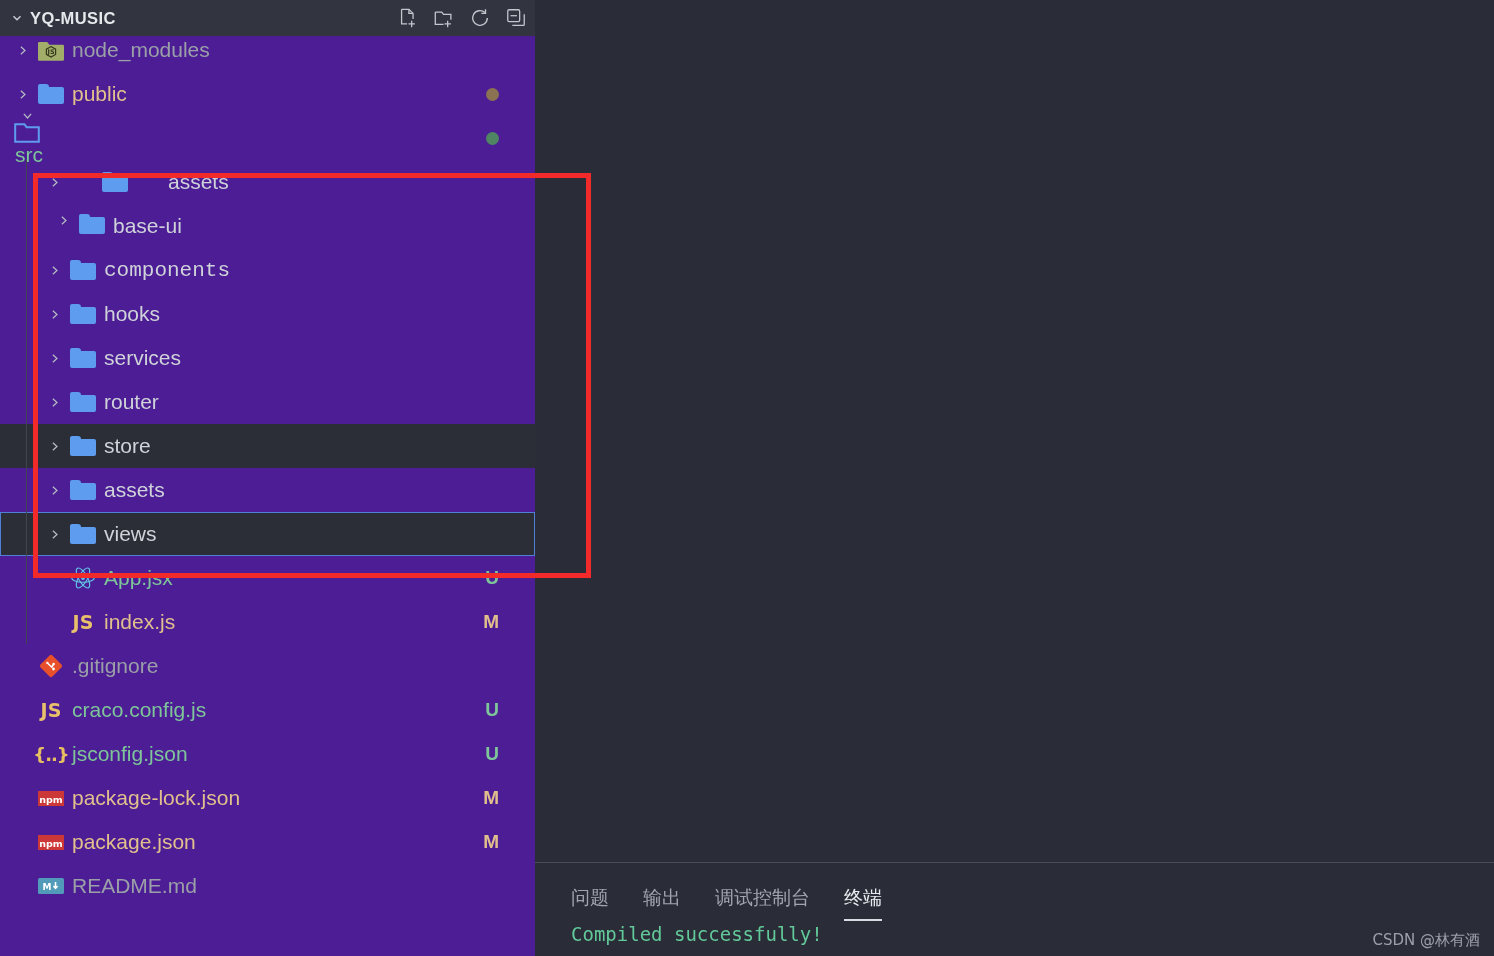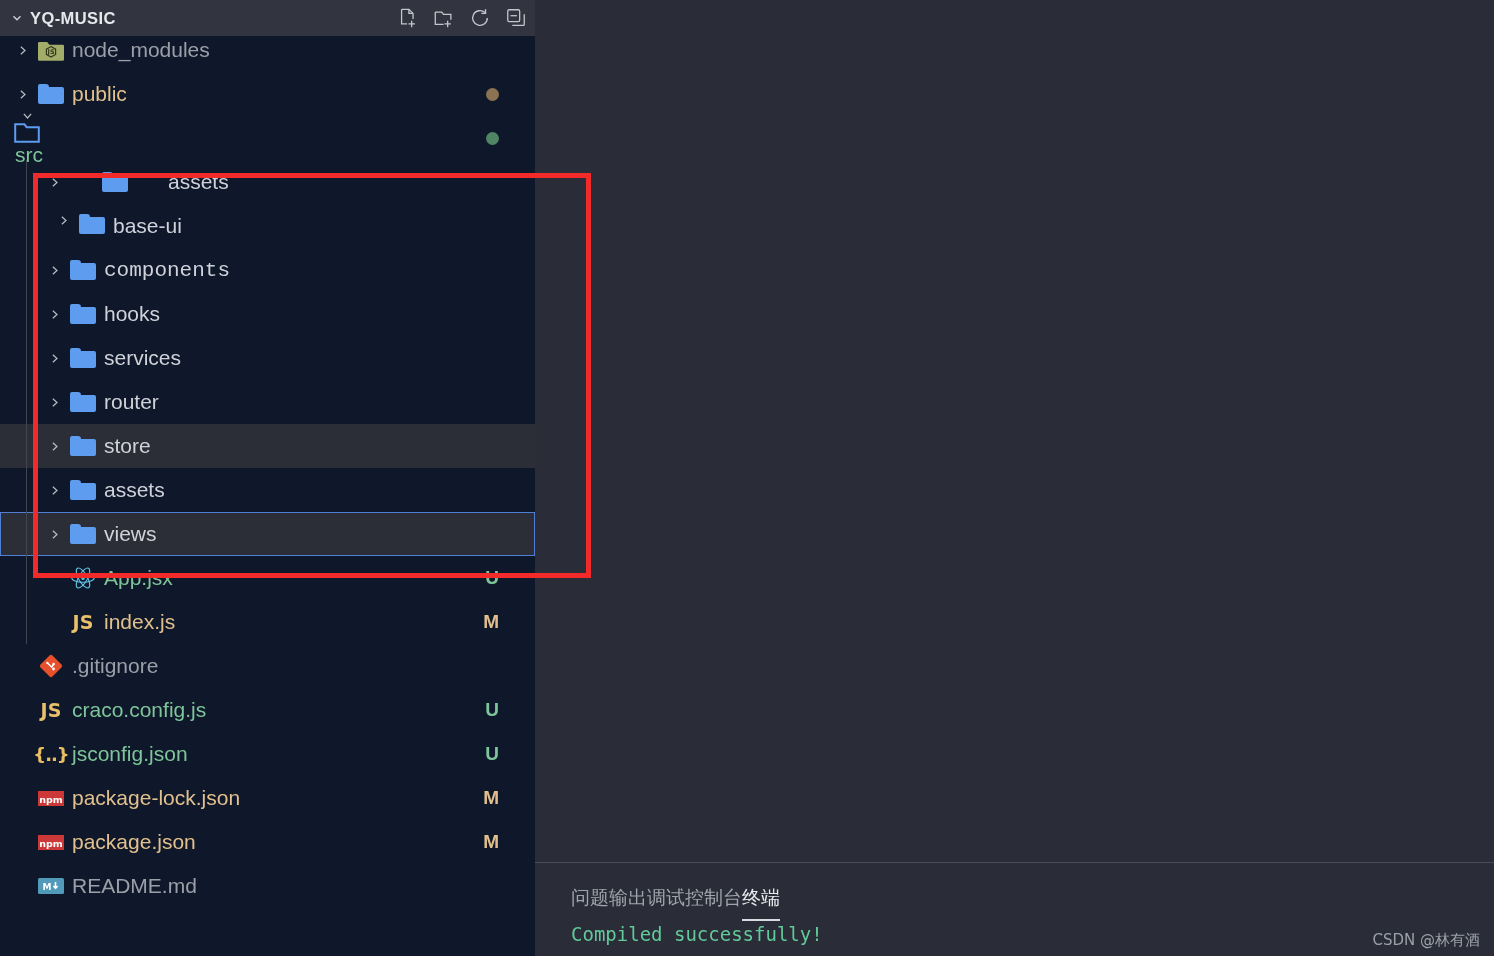--- a/index.html
+++ b/index.html
@@ -13,21 +13,21 @@
 
   
   .editor-area {
     position: absolute; left: 535px; top: 0; width: 959px; height: 862px;
     background: #2a2d37;
   }
 
   
   .sidebar {
     position: absolute; left: 0; top: 0; width: 535px; height: 956px;
-    background: #0f172a;
+    background: #4c1d95;
   }
   .sb-header {
     height: 36px; background: #32353f;
     display: flex; align-items: center; padding-left: 6px;
     position: relative;
   }
   .sb-twisty {
     width: 22px; height: 22px; display: flex; align-items: center; justify-content: center;
     color: #ccd0d6;
   }
@@ -87,21 +87,21 @@
     position: absolute; left: 33px; top: 173px; width: 558px; height: 405px;
     border: 5px solid #f22a2a; pointer-events: none;
   }
 
   
   .panel {
     position: absolute; left: 535px; top: 862px; width: 959px; height: 94px;
     background: #2a2d37; border-top: 1px solid #4a4d57;
   }
   .panel-tabs {
-    display: flex; align-items: flex-end; height: 58px; padding-left: 36px; 
+    display: flex; align-items: flex-end; height: 58px; padding-left: 36px; gap: 34px;
   }
   .ptab {
     font-size: 19px; color: #a0a5ad; padding-bottom: 10px; position: relative;
     font-family: "DejaVu Sans", sans-serif;
   }
   .ptab.active { color: #e8eaee; }
   .ptab.active:after {
     content:""; position:absolute; left:0; right:0; bottom:0; height:2px; background:#d8dbe0;
   }
   .term-line {

